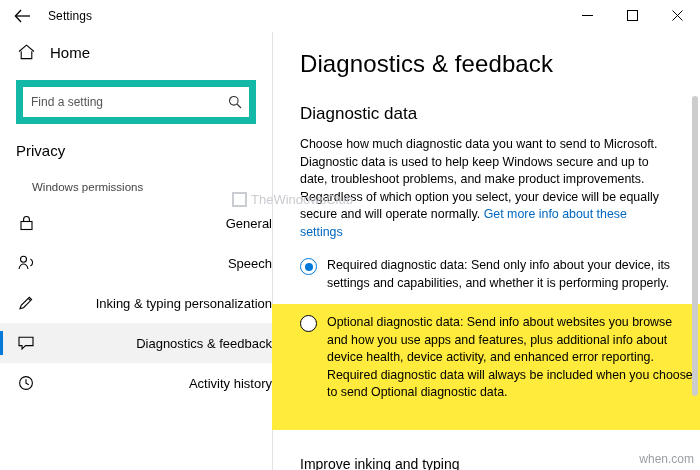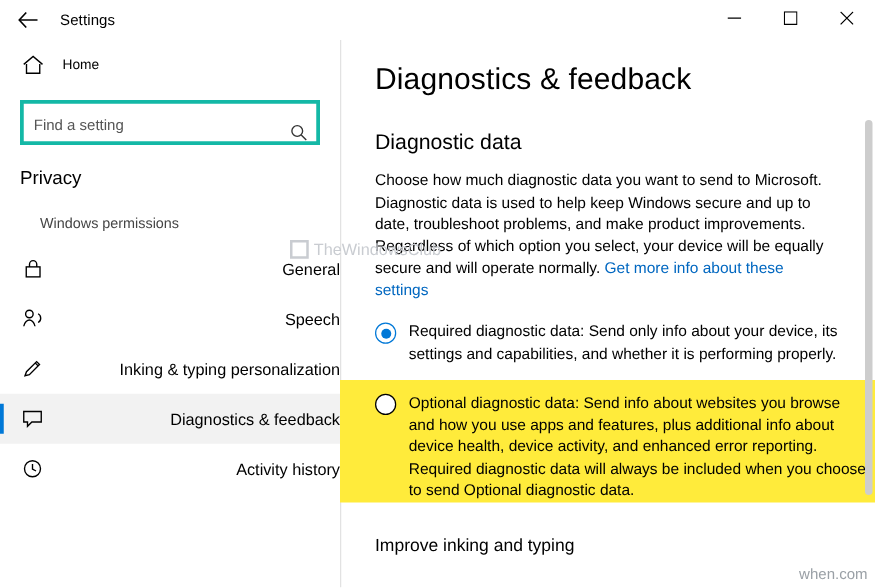--- a/index.html
+++ b/index.html
@@ -79,31 +79,31 @@
     overflow: hidden;
   }
   .home-row {
     display: flex;
     align-items: center;
     height: 36px;
     padding-left: 16px;
     gap: 14px;
   }
   .home-row .label {
-    font-size: 11px;
+    font-size: 15px;
     color: #000;
     text-align: center;
   }
   .search-wrap {
     margin: 10px 16px 0 16px;
     height: 30px;
-    border: 3px solid #14b8a6;
+    border: 7px solid #14b8a6;
     background: #ffffff;
     display: flex;
-    align-items: flex-end;
+    align-items: center;
     position: relative;
   }
   .search-wrap input {
     border: none;
     outline: none;
     flex: 1 1 auto;
     font-size: 12px;
     font-family: "Liberation Sans", sans-serif;
     color: #444;
     padding: 0 8px;
@@ -208,21 +208,21 @@
   .radio-row {
     display: flex;
     gap: 10px;
     margin-top: 16px;
     max-width: 382px;
     padding-right: 4px;
   }
   .radio-row.highlight {
     background: #ffeb3b;
     margin-left: -28px;
-    padding: 10px 4px 0 28px;
+    padding: 10px 4px 28px 28px;
     max-width: 406px;
     margin-top: 12px;
   }
   .radio {
     width: 17px;
     height: 17px;
     border-radius: 50%;
     border: 1.5px solid #000;
     flex: 0 0 17px;
     margin-top: 1px;

